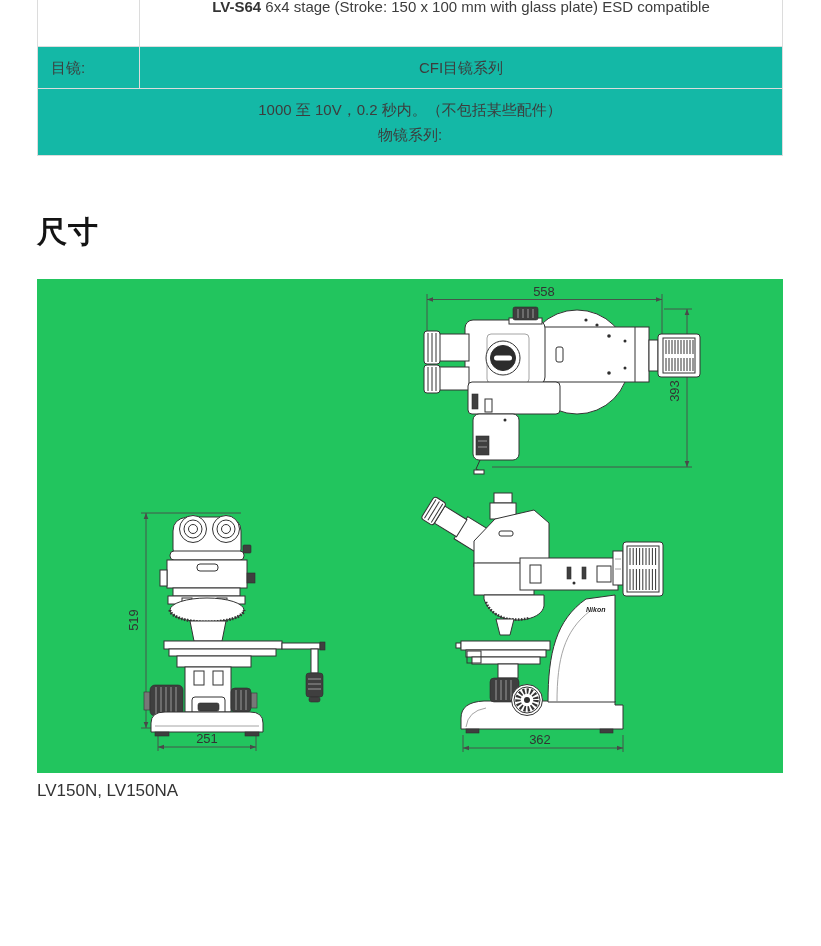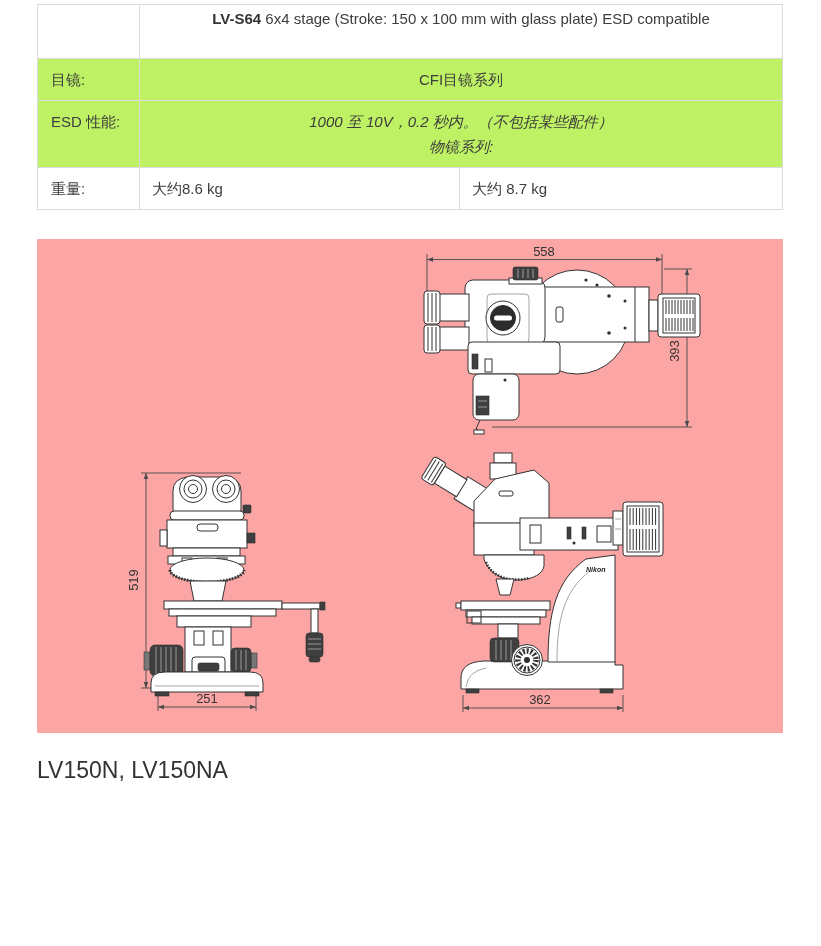--- a/index.html
+++ b/index.html
@@ -2,40 +2,40 @@
 <html><head>
 <meta charset="utf-8">
 <style>
   * { margin:0; padding:0; box-sizing:border-box; }
   html,body { background:#fff; }
   body {
     width:821px; height:946px; overflow:hidden; position:relative;
     font-family:"Liberation Sans","DejaVu Sans",sans-serif;
     color:#3d3d3d;
   }
-  .content { position:absolute; left:37px; top:12px; width:746px; }
+  .content { position:absolute; left:37px; top:0; width:746px; }
 
   
   .spec-table { margin-top:-8px; border:1px solid #dcdcdc; font-size:15px; background:#fff; }
   .t-row { display:flex; }
   .t-row + .t-row { border-top:1px solid #dcdcdc; }
-  .t-row.shaded { background:#bef264; }
+  .t-row.shaded { background:#14b8a6; }
   .label-cell { flex:0 0 102px; width:102px; border-right:1px solid #dcdcdc; padding:11px 6px 11px 13px; line-height:19px; }
   .value-cell { flex:1; text-align:center; padding:11px 10px; line-height:19px; }
   .row-stage { height:53px; overflow:hidden; }
   .row-stage .value-cell { padding:2px 10px 0; line-height:23px; }
-  .row-esd .value-cell { padding:8px 10px; line-height:25px;font-style:italic; }
+  .row-esd .value-cell { padding:8px 10px; line-height:25px; }
   .row-weight .value-cell { text-align:left; padding:11px 12px; }
   .row-weight .w-left { flex:0 0 320px; border-right:1px solid #dcdcdc; }
   .b { font-weight:700; color:#343434; }
 
   
   .sec-heading { margin-top:58px; font-size:30px; line-height:36px; font-weight:600; color:#141414; letter-spacing:1px; }
   .dim-panel { margin-top:29px; width:746px; height:494px; background:#faf8d9; }
-  .caption { margin-top:24px; font-size:23px; color:#333; }
+  .caption { margin-top:8px; font-size:17px; color:#333; }
 
   
   .wh { fill:#fff; stroke:#333; stroke-width:1; }
   .ln { fill:none; stroke:#333; stroke-width:1; }
   .lt { fill:none; stroke:#8d8d8d; stroke-width:0.8; }
   .dk { fill:#3f3f3f; stroke:#2e2e2e; stroke-width:0.6; }
   .rib { stroke:#9a9a9a; stroke-width:1; }
   .dot { fill:#2e2e2e; }
   .dim { fill:none; stroke:#4a4a4a; stroke-width:0.9; }
   .dimf { fill:#4a4a4a; }
@@ -56,36 +56,31 @@
       </div>
     </div>
 
     <div class="t-row shaded">
       <div class="label-cell">目镜:</div>
       <div class="value-cell">CFI目镜系列</div>
     </div>
 
 
     <div class="t-row shaded row-esd">
-      <div class="label-cell">ESD 性能:</div>
       <div class="value-cell">
         <div>1000 至 10V，0.2 秒内。（不包括某些配件）</div>
         <div>物镜系列:</div>
       </div>
     </div>
 
-    <div class="t-row row-weight">
-      <div class="label-cell">重量:</div>
-      <div class="value-cell w-left">大约8.6 kg</div>
-      <div class="value-cell">大约 8.7 kg</div>
-    </div>
   </div>
 
-
-  <div class="dim-panel" style="background: #fca5a5;">
+  <div class="sec-heading">尺寸</div>
+
+  <div class="dim-panel" style="background: #22c55e;">
     <svg width="746" height="494" viewBox="0 0 746 494">
 
       <g>
 
         <line class="dim" x1="390" y1="15" x2="390" y2="52"></line>
         <line class="dim" x1="625" y1="15" x2="625" y2="55"></line>
         <line class="dim" x1="390" y1="20.5" x2="625" y2="20.5"></line>
         <polygon class="dimf" points="390,20.5 396,18.2 396,22.8"></polygon>
         <polygon class="dimf" points="625,20.5 619,18.2 619,22.8"></polygon>
         <text class="dimt" x="507" y="17" text-anchor="middle">558</text>

